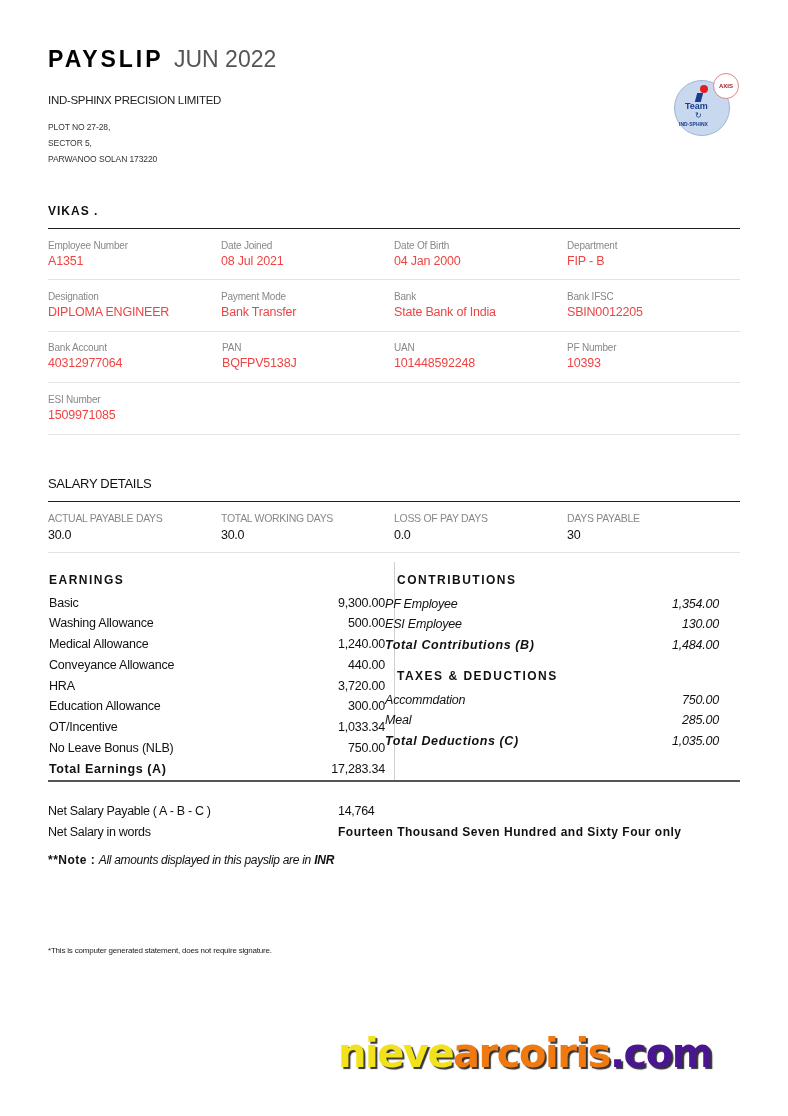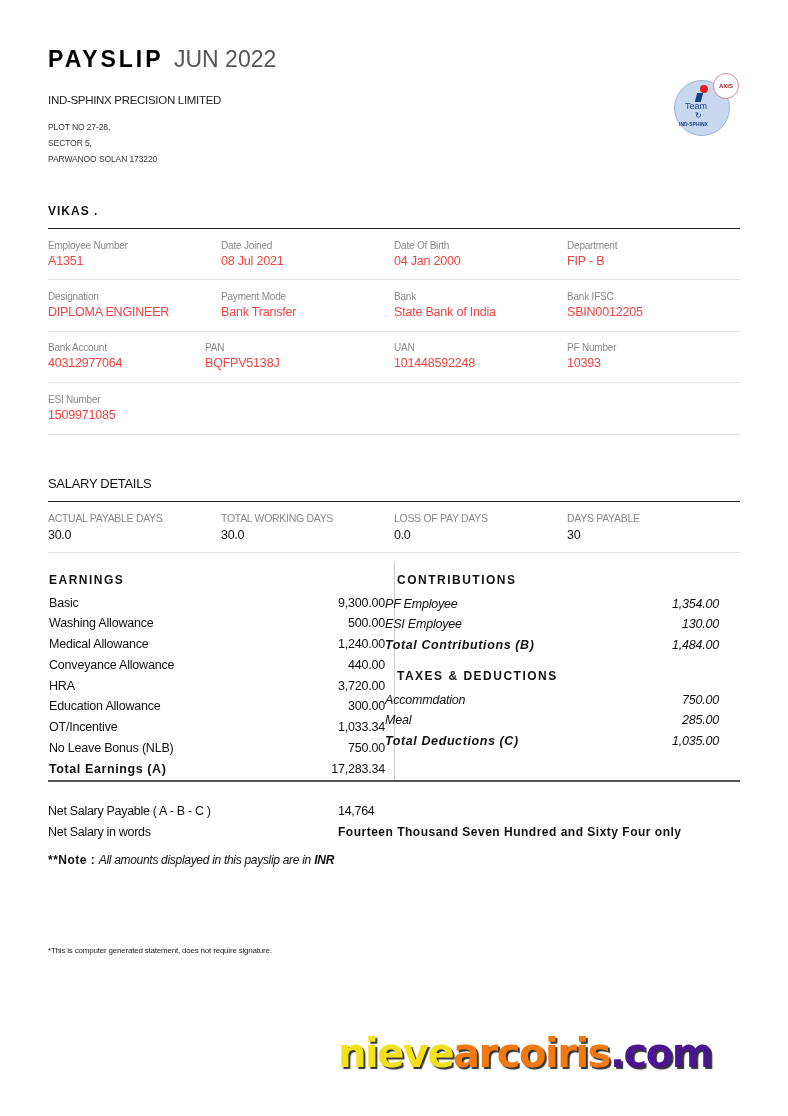--- a/index.html
+++ b/index.html
@@ -10,21 +10,21 @@
   .title .t-bold { font-weight: bold; letter-spacing: 3px; color: #000000; }
   .title .t-month { color: #555; font-weight: normal; margin-left: 4px; }
 
   .company { position: absolute; left: 48px; top: 94px; font-size: 11.5px; color: #222; letter-spacing: -0.3px; }
   .addr { position: absolute; left: 48px; font-size: 8.5px; color: #333; letter-spacing: -0.1px; }
 
   .logo { position: absolute; left: 674px; top: 80px; width: 56px; height: 56px; border-radius: 50%;
           background: #c8d8ee; border: 1px solid #9fb4d6; }
   .logo .i-dot { position: absolute; left: 25px; top: 4px; width: 8px; height: 8px; border-radius: 50%; background: #e02020; }
   .logo .i-stem { position: absolute; left: 21px; top: 12px; width: 6px; height: 9px; background: #1a3e8c; transform: skewX(-15deg); }
-  .logo .team { position: absolute; left: 10px; top: 20px; font-size: 9px; font-weight: normal; color: #1a3e8c; }
+  .logo .team { position: absolute; left: 10px; top: 20px; font-size: 9px; font-weight: bold; color: #1a3e8c; }
   .logo .hand { position: absolute; left: 20px; top: 30px; font-size: 8px; color: #1a3e8c; }
   .logo .ind { position: absolute; left: 4px; top: 40px; font-size: 5px; color: #1a3e8c; font-weight: bold; }
   .logo .axis { position: absolute; left: 38px; top: -8px; width: 26px; height: 26px; border-radius: 50%;
                 background: #fff; border: 1.5px solid #d88a8a; font-size: 6px; color: #a02020; text-align: center; line-height: 24px; font-weight: bold; }
 
   .emp-name { position: absolute; left: 48px; top: 204px; font-size: 12px; font-weight: bold; letter-spacing: 1px; }
   .hr-dark { position: absolute; left: 48px; width: 692px; height: 1px; background: #222; }
   .hr-light { position: absolute; left: 48px; width: 692px; height: 1px; background: #e4e4e4; }
 
   .field { position: absolute; width: 170px; }
@@ -120,21 +120,21 @@
 <div class="field" style="left:567px;top:290px">
   <div class="lbl">Bank IFSC</div>
   <div class="val">SBIN0012205</div>
 </div>
 <div class="hr-light" style="top:331px"></div>
 
 <div class="field" style="left:48px;top:341px">
   <div class="lbl">Bank Account</div>
   <div class="val">40312977064</div>
 </div>
-<div class="field" style="left:205px;top:341px">
+<div class="field" style="left:222px;top:341px">
   <div class="lbl">PAN</div>
   <div class="val">BQFPV5138J</div>
 </div>
 <div class="field" style="left:394px;top:341px">
   <div class="lbl">UAN</div>
   <div class="val">101448592248</div>
 </div>
 <div class="field" style="left:567px;top:341px">
   <div class="lbl">PF Number</div>
   <div class="val">10393</div>

